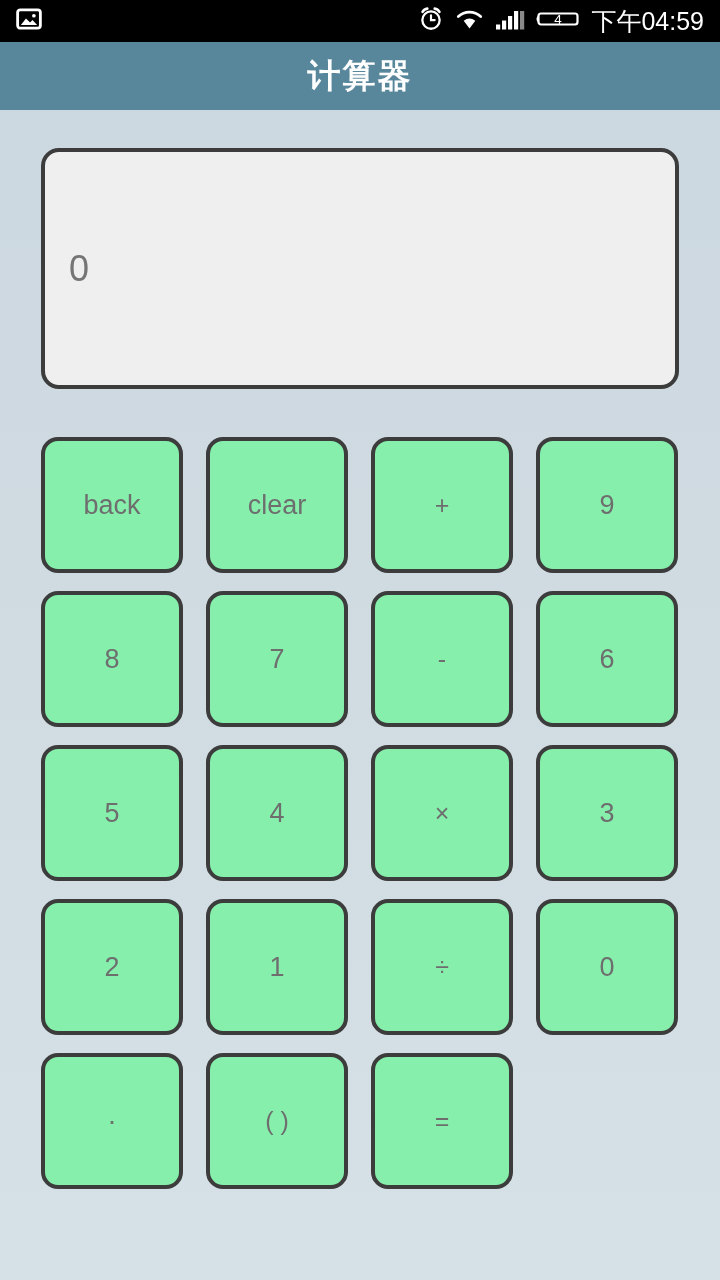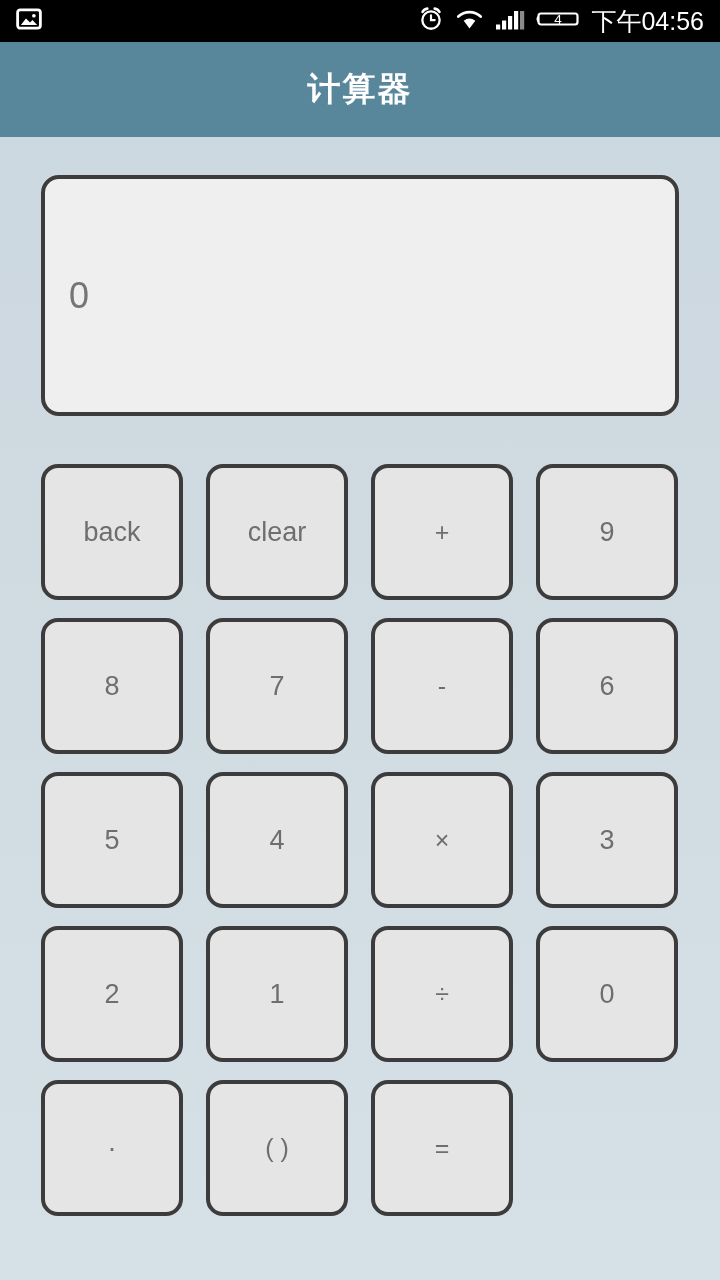--- a/index.html
+++ b/index.html
@@ -31,21 +31,21 @@
     font-size:25px;
     letter-spacing:0px;
     line-height:1;
     font-family:"Liberation Sans", sans-serif;
     position:relative;
     top:0px;
   }
 
   
   .titlebar {
-    height:95px;
+    height:68px;
     background:#58879b;
     display:flex;
     align-items:center;
     justify-content:center;
   }
   .title-text {
     color:#ffffff;
     font-size:33px;
     font-weight:bold;
     letter-spacing:2px;
@@ -73,21 +73,21 @@
   
   .keypad {
     padding:48px 41px 0 41px;
     display:grid;
     grid-template-columns:repeat(4, 142px);
     grid-auto-rows:136px;
     column-gap:23px;
     row-gap:18px;
   }
   .key {
-    background:#e5e5e5;
+    background:#86efac;
     border:4px solid #3c3c3c;
     border-radius:17px;
     display:flex;
     align-items:center;
     justify-content:center;
     color:#6e6e6e;
     font-size:27px;
     font-family:"Liberation Sans", sans-serif;
     cursor:pointer;
     user-select:none;
@@ -137,21 +137,21 @@
     </span>
 
     <span class="sb-icon">
       <svg width="44" height="24" viewBox="0 0 44 24">
         <path d="M5 6.5 H39 A2.5 2.5 0 0 1 41.5 9 V15 A2.5 2.5 0 0 1 39 17.5 H5 A2.5 2.5 0 0 1 2.5 15 V9 A2.5 2.5 0 0 1 5 6.5 Z" fill="none" stroke="#fff" stroke-width="2.2"></path>
         <path d="M2.5 8.5 A4 4 0 0 0 2.5 15.5 Z" fill="#fff"></path>
         <text x="22" y="17.4" text-anchor="middle" font-size="13.5" font-family="Liberation Sans, sans-serif" fill="#fff">4</text>
       </svg>
     </span>
 
-    <span class="clock-text">下午04:56</span>
+    <span class="clock-text">下午04:59</span>
   </div>
 </div>
 
 <div class="titlebar">
   <span class="title-text">计算器</span>
 </div>
 
 <div class="display-wrap">
   <div class="display">
     <span class="display-value">0</span>

